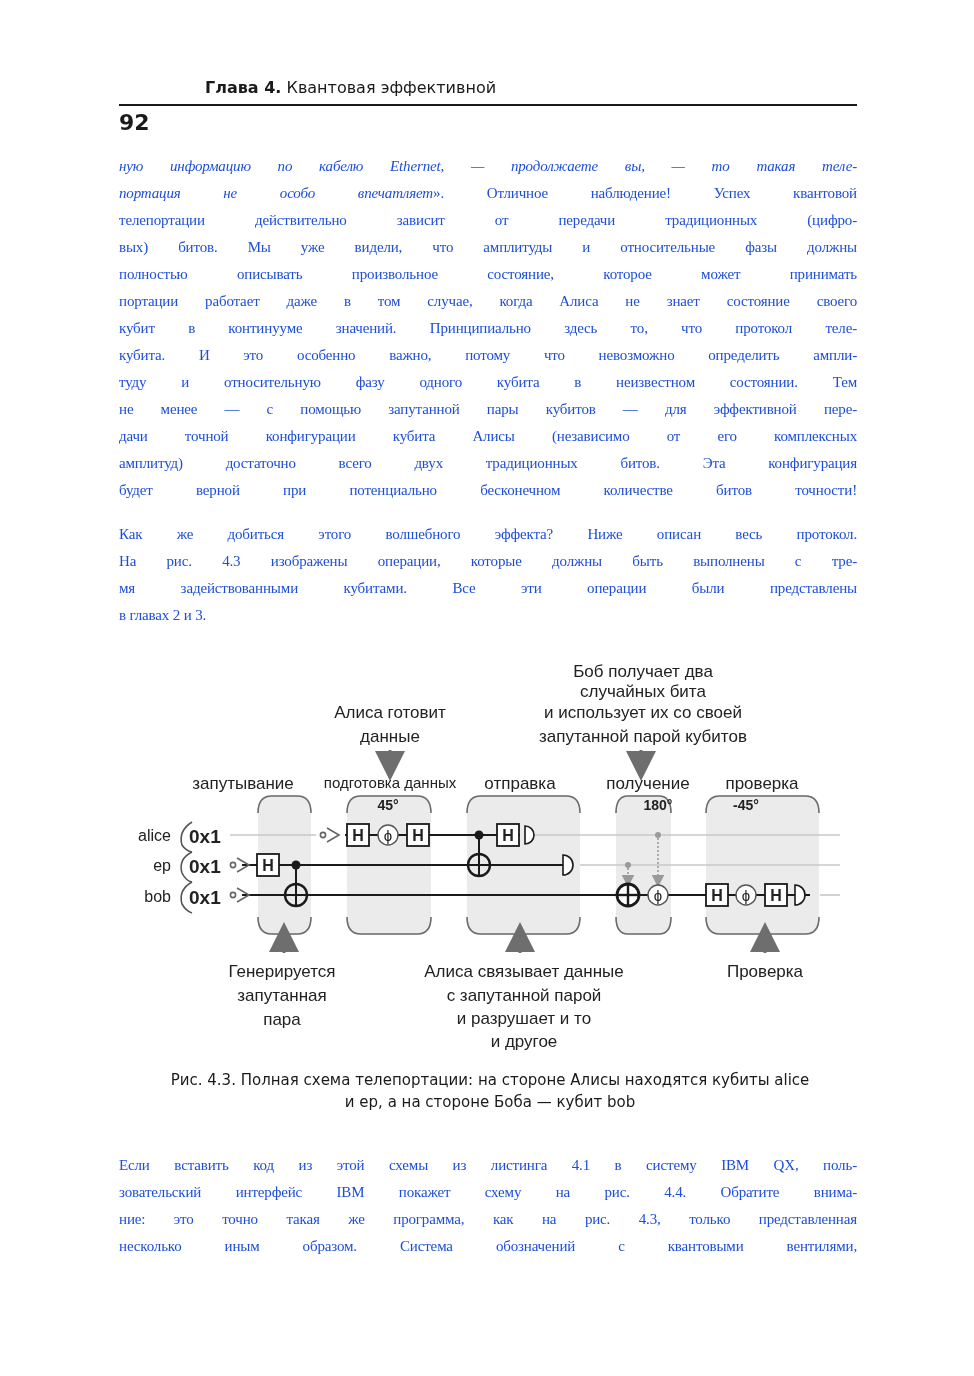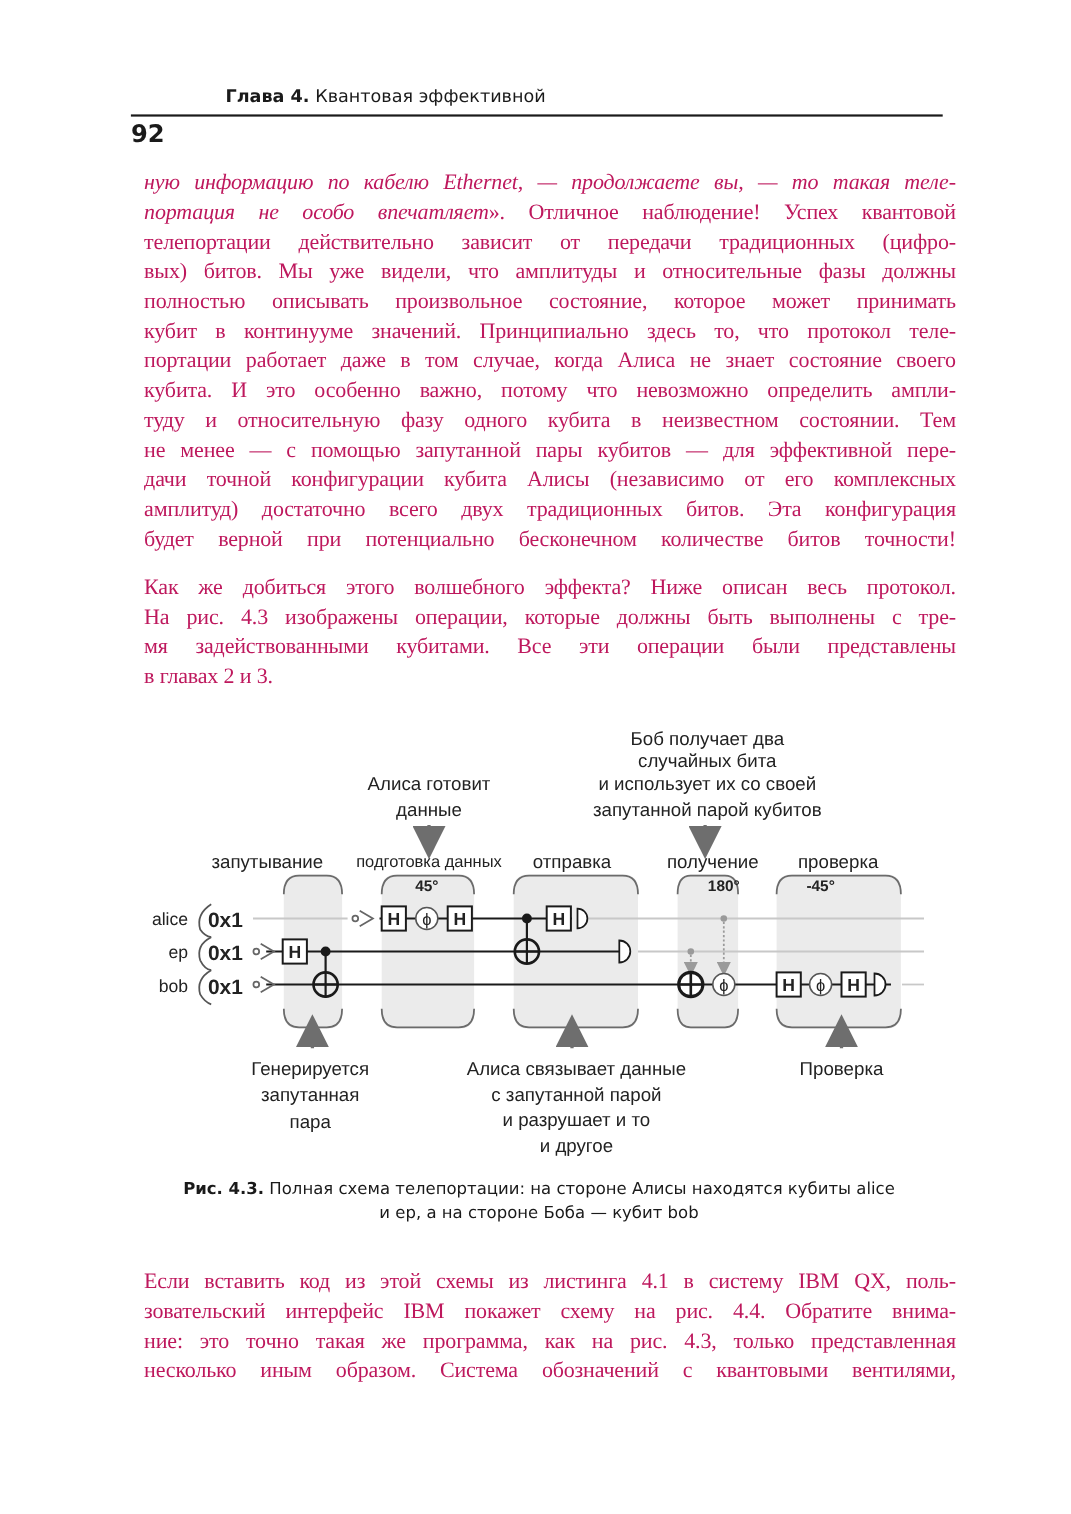--- a/index.html
+++ b/index.html
@@ -4,50 +4,50 @@
 <style>
   html, body { margin:0; padding:0; background:#ffffff; }
   body { width:974px; height:1376px; position:relative; overflow:hidden; color:#1e1e1e; }
   .page { position:absolute; left:0; top:0; width:974px; height:1376px; }
 
   .running-head { position:absolute; left:119px; top:72px; width:738px; height:32px; border-bottom:2.5px solid #1a1a1a; }
   .page-number { position:absolute; left:0; top:2px; font-family:"DejaVu Sans", sans-serif; font-weight:bold; font-size:22px; color:#1a1a1a;margin-top:36px; }
   .chapter-title { position:absolute; left:86px; top:6px; font-family:"DejaVu Sans", sans-serif; font-size:16px; color:#1a1a1a; }
   .chapter-title b { font-weight:bold;margin-top:35px; }
 
-  .para { position:absolute; left:131px; width:738px; font-family:"Liberation Serif", serif; font-size:20px; line-height:27px; text-align:justify; color:#be185d; letter-spacing:-0.15px; }
+  .para { position:absolute; left:119px; width:738px; font-family:"Liberation Serif", serif; font-size:15px; line-height:27px; text-align:justify; color:#1d4ed8; letter-spacing:-0.15px; }
   .para .line { display:block; text-align:justify; text-align-last:justify; white-space:nowrap; }
   .para .line.last { text-align-last:left; }
   .para i { font-style:italic; }
 
   .figure { position:absolute; left:120px; top:655px; width:740px; height:400px; }
   .figure svg { position:absolute; left:0; top:0; }
   .fig-text { font-family:"Liberation Sans", sans-serif; fill:#222; }
 
   .caption { position:absolute; left:120px; top:1069px; width:740px; text-align:center; font-family:"DejaVu Sans", sans-serif; font-size:15px; line-height:22px; color:#1a1a1a; }
-  .caption b { font-weight:bold;text-align:right; }
+  .caption b { font-weight:normal;text-align:right; }
 </style>
 </head>
 <body>
 
 <div class="page">
 
   <div class="running-head">
     <span class="page-number">92</span>
     <span class="chapter-title"><b>Глава 4.</b> <span>Квантовая эффективной</span></span>
   </div>
 
   <div class="para" style="top:153px;">
     <span class="line"><i>ную информацию по кабелю Ethernet, — продолжаете вы, — то такая теле-</i></span>
     <span class="line"><i>портация не особо впечатляет</i><span>». Отличное наблюдение! Успех квантовой</span></span>
     <span class="line">телепортации действительно зависит от передачи традиционных (цифро-</span>
     <span class="line">вых) битов. Мы уже видели, что амплитуды и относительные фазы должны</span>
     <span class="line">полностью описывать произвольное состояние, которое может принимать</span>
+    <span class="line">портации работает даже в том случае, когда Алиса не знает состояние своего</span>
     <span class="line">кубит в континууме значений. Принципиально здесь то, что протокол теле-</span>
-    <span class="line">портации работает даже в том случае, когда Алиса не знает состояние своего</span>
     <span class="line">кубита. И это особенно важно, потому что невозможно определить ампли-</span>
     <span class="line">туду и относительную фазу одного кубита в неизвестном состоянии. Тем</span>
     <span class="line">не менее — с помощью запутанной пары кубитов — для эффективной пере-</span>
     <span class="line">дачи точной конфигурации кубита Алисы (независимо от его комплексных</span>
     <span class="line">амплитуд) достаточно всего двух традиционных битов. Эта конфигурация</span>
     <span class="line">будет верной при потенциально бесконечном количестве битов точности!</span>
   </div>
 
   <div class="para" style="top:521px;">
     <span class="line">Как же добиться этого волшебного эффекта? Ниже описан весь протокол.</span>

